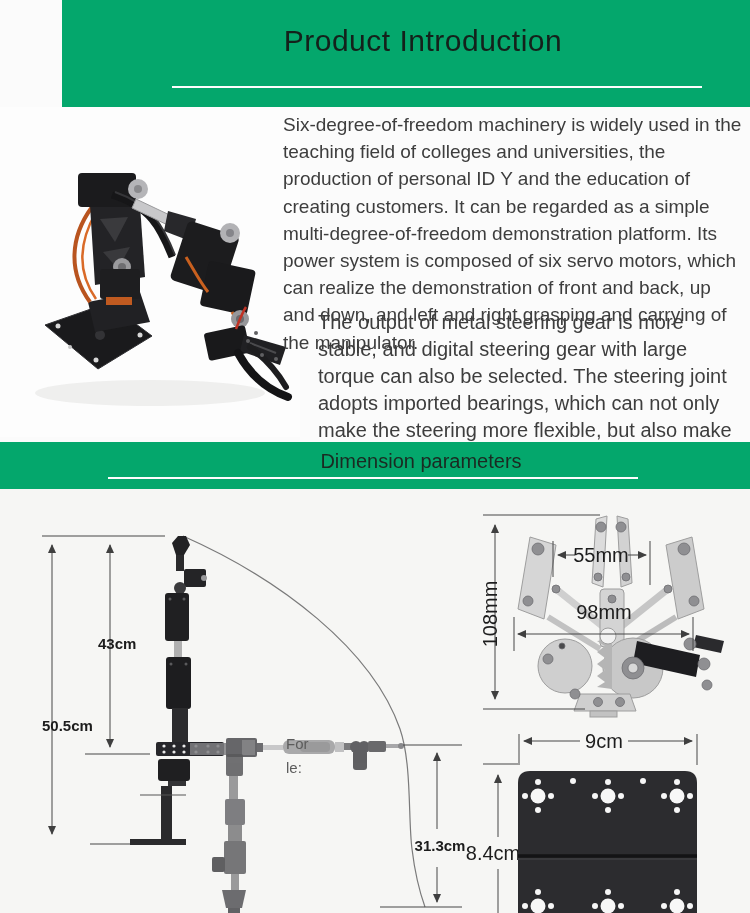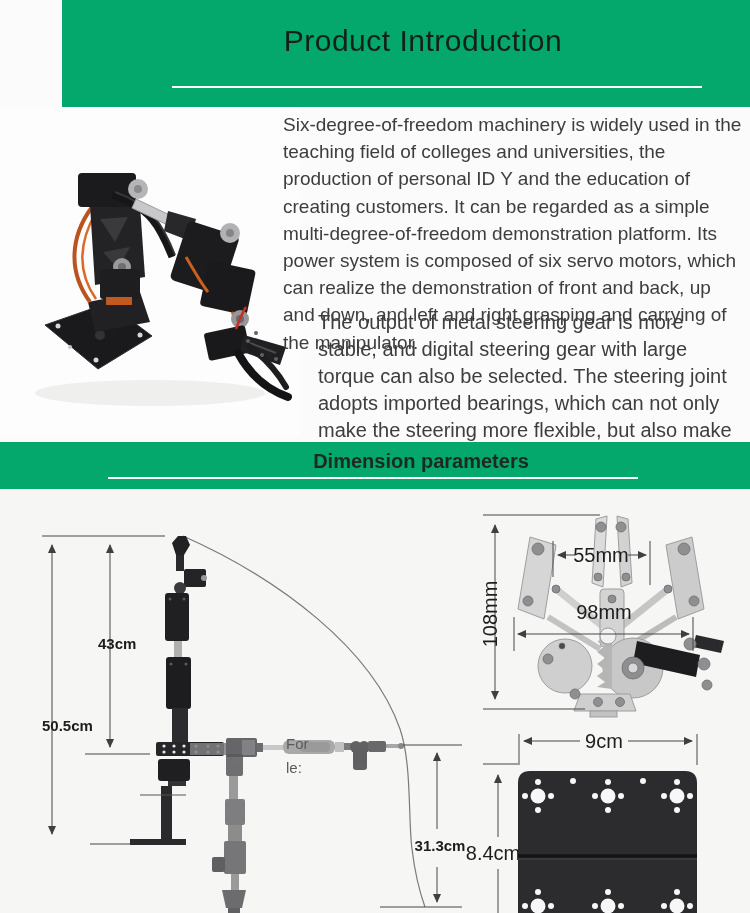--- a/index.html
+++ b/index.html
@@ -12,21 +12,21 @@
   .hero-underline{position:absolute;left:110px;top:86px;width:530px;height:2px;background:#fdfdfd;}
   
   .intro{position:absolute;left:0;top:107px;width:750px;height:335px;background:#fbfbfb;}
   .photo{position:absolute;left:0;top:0;width:300px;height:330px;}
   .copy p{margin:0;position:absolute;color:#3d3d3d;}
   .p1{left:283px;top:4px;width:463px;font-size:19px;line-height:27.2px;}
   .p2{left:318px;top:202px;width:430px;font-size:20px;line-height:27.1px;color:#373737;}
   
   .section-bar{position:absolute;left:0;top:442px;width:750px;height:47px;}
   .section-bar h2{margin:0;padding-top:8px;padding-left:92px;text-align:center;
-                  font-size:20px;font-weight:700;color:#1b2a22;}
+                  font-size:20px;font-weight:400;color:#1b2a22;}
   .bar-underline{position:absolute;left:108px;top:35px;width:530px;height:2px;background:#fdfdfd;}
   
   .diagrams{position:absolute;left:0;top:489px;width:750px;height:424px;background:#f6f6f4;}
   svg{display:block;font-family:"Liberation Sans",sans-serif;}
   .dim{stroke:#474747;stroke-width:1;fill:none;}
   .dimL{font-size:15px;font-weight:700;fill:#1c1c1c;}
   .dimR{font-size:20px;font-weight:400;fill:#1d1d1d;}
   .ghostTxt{font-size:15px;fill:#5c5c5c;}
 </style>
 </head>

